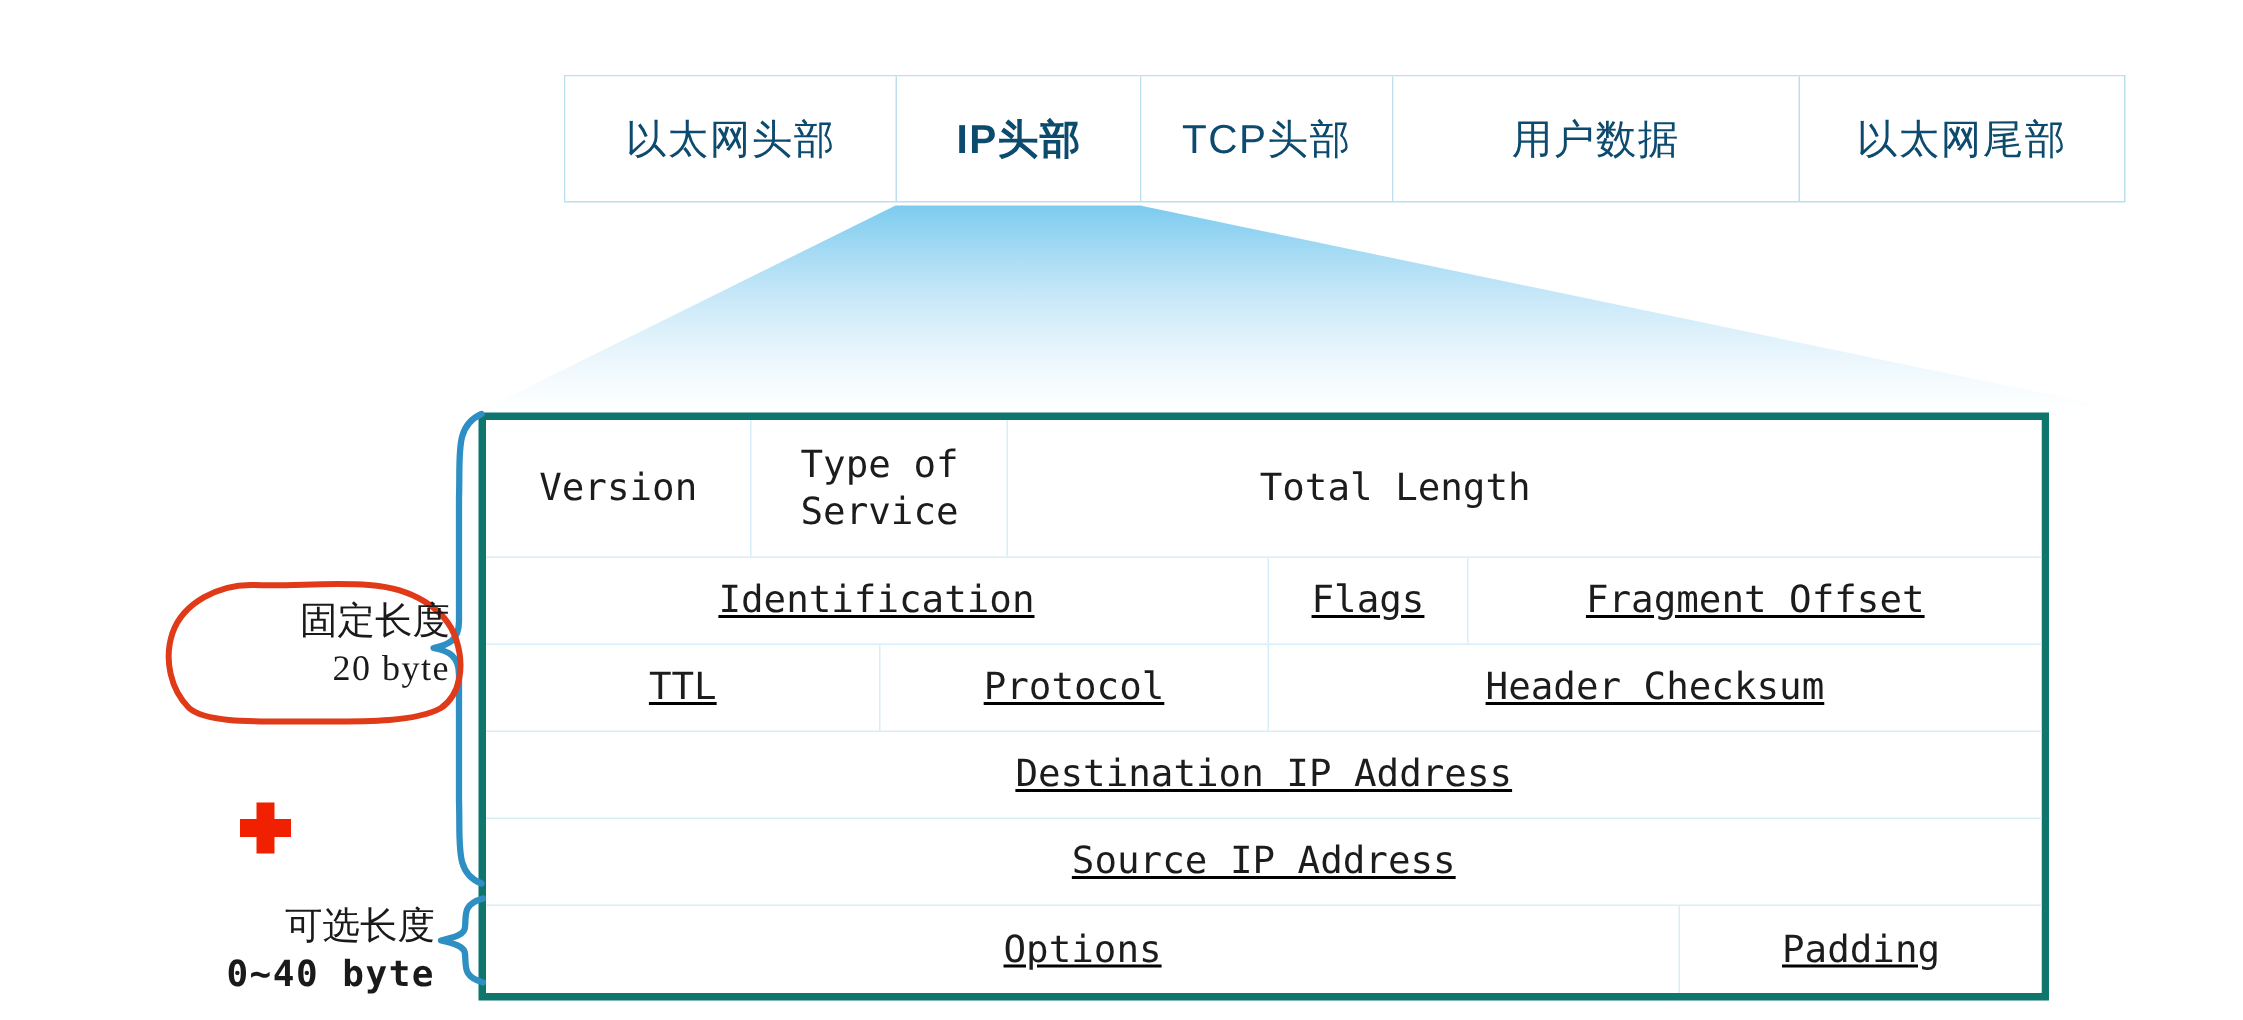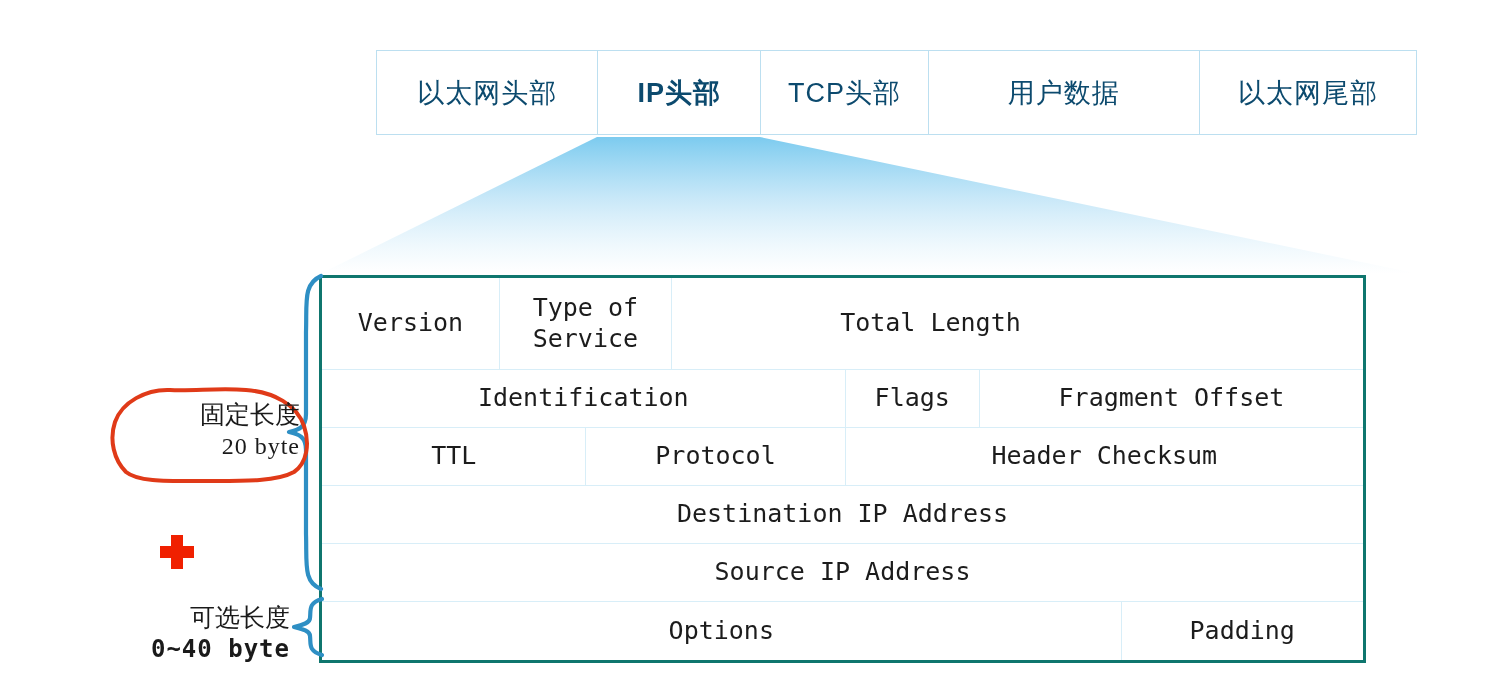--- a/index.html
+++ b/index.html
@@ -58,48 +58,48 @@
     pointer-events: none;
   }
 
   
   #ip-table {
     position: absolute;
     left: 319px;
     top: 275px;
     width: 1047px;
     box-sizing: border-box;
-    border: 3px solid #0f766e;
+    border: 5px solid #0f766e;
     background: #ffffff;
   }
   .ip-row {
     display: flex;
     box-sizing: border-box;
     border-bottom: 1px solid #d8eef8;
     background: #ffffff;
   }
-  .ip-row:last-child { border-bottom: none; justify-content: flex-end; }
+  .ip-row:last-child { border-bottom: none; }
   .ip-cell {
     box-sizing: border-box;
     border-right: 1px solid #d8eef8;
     display: flex;
     align-items: center;
     justify-content: center;
     text-align: center;
     font-family: "DejaVu Sans Mono", "Liberation Mono", monospace;
     font-size: 25px;
     color: #1c1c1c;
     line-height: 1.22;
     padding: 4px 2px;
     white-space: pre-line;
   }
   .ip-cell:last-child { border-right: none; }
 
   .row-h1 { height: 92px; }
-  .row-h  { height: 58px; }
+  .row-h  { height: 58px; text-decoration: underline; }
 
   
   #brace-main {
     position: absolute;
     left: 283px;
     top: 272px;
     width: 44px;
     height: 320px;
     pointer-events: none;
   }

